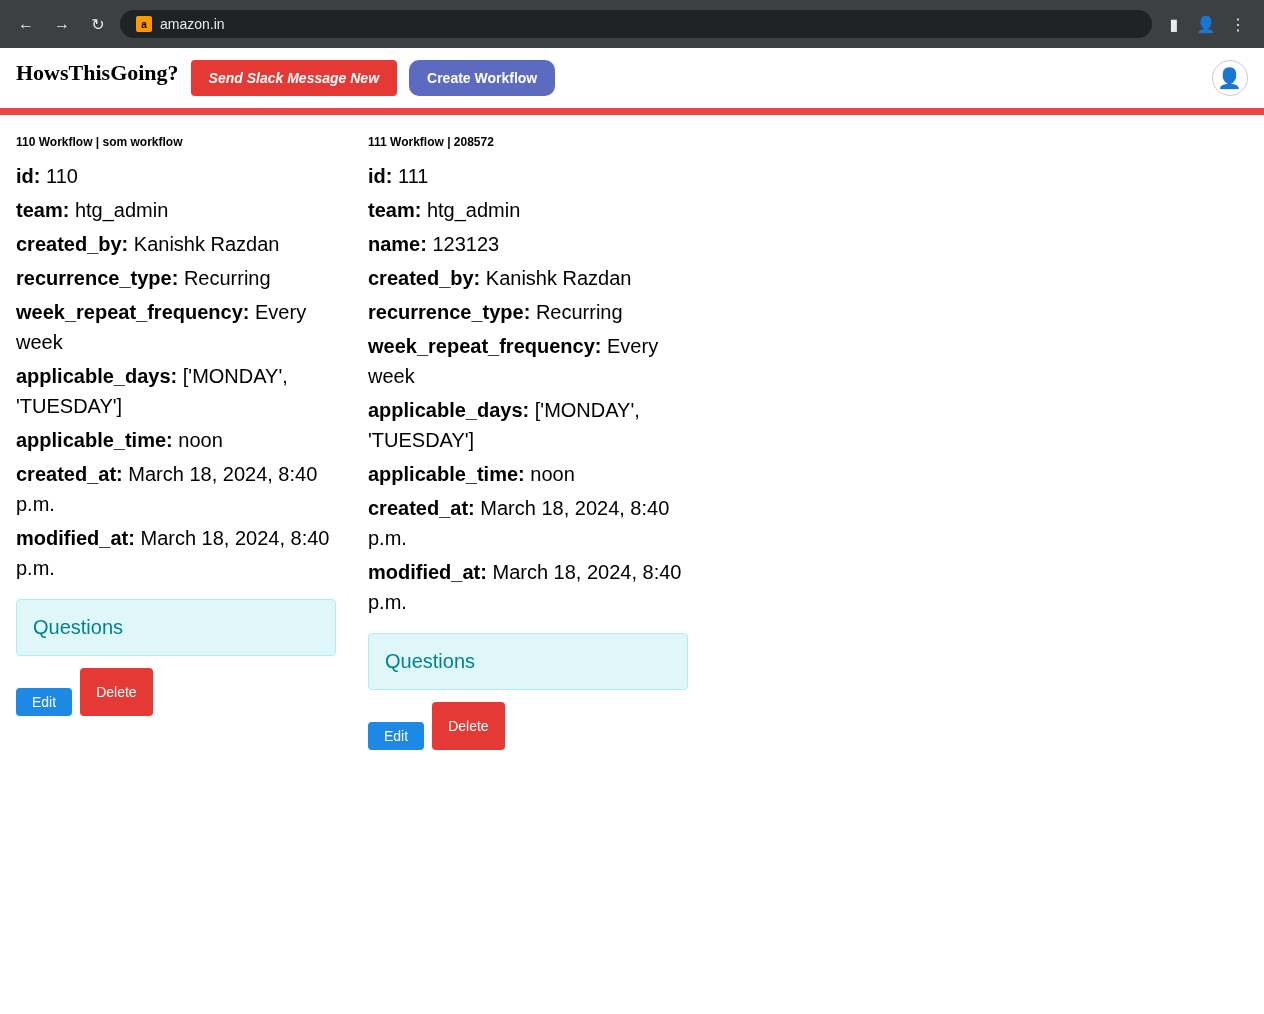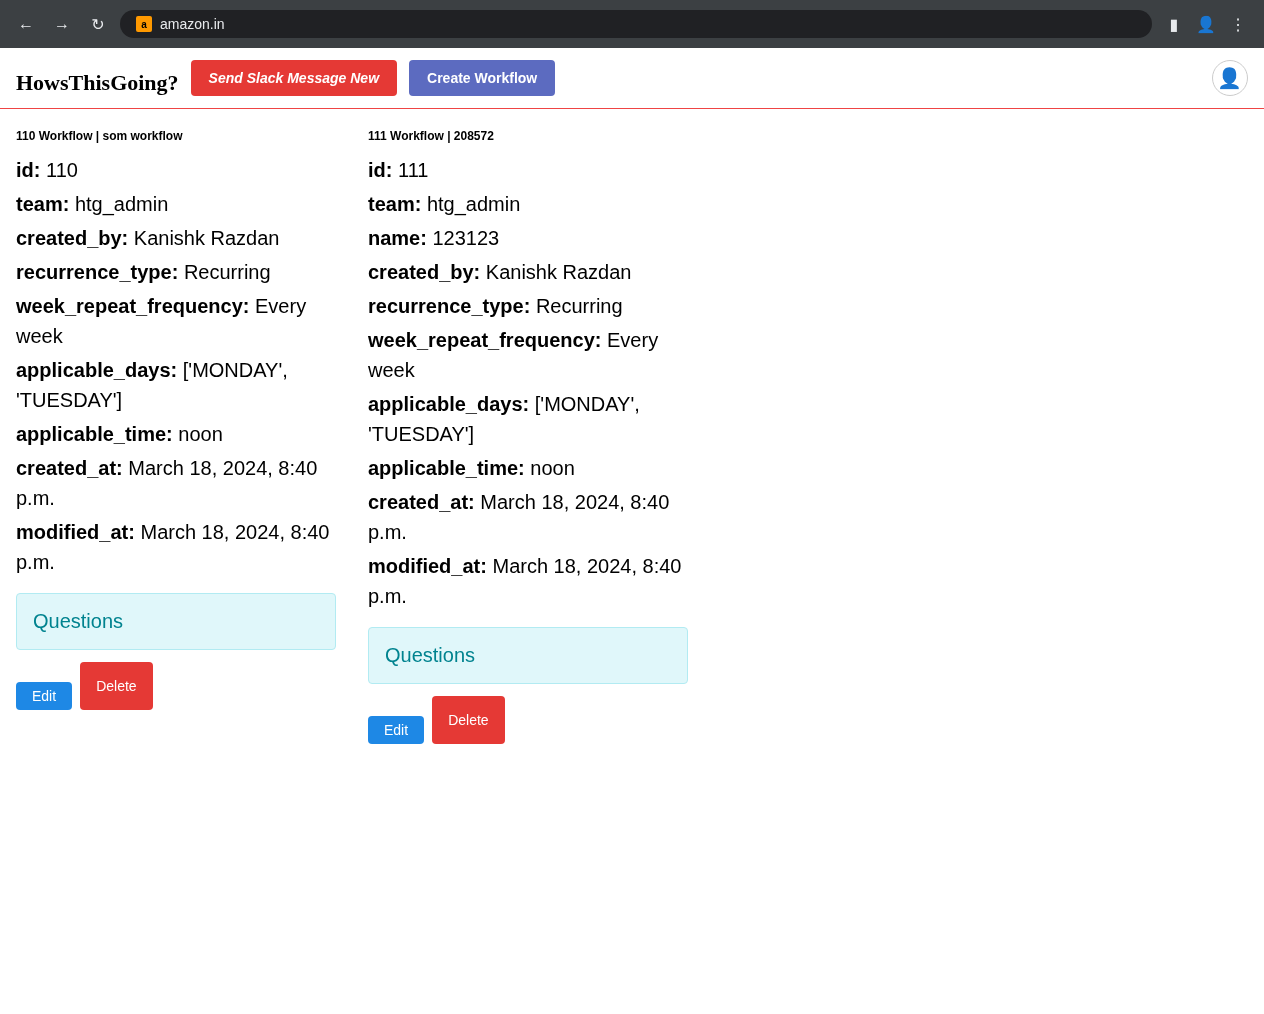--- a/index.html
+++ b/index.html
@@ -81,23 +81,23 @@
       cursor: pointer;
       display: flex;
       align-items: center;
       justify-content: center;
       font-size: 16px;
     }
 
     
     .app-header {
       display: flex;
-      align-items: flex-end;
+      align-items: flex-start;
       padding: 12px 16px;
-      border-bottom: 1px solid #ef4444;
+      border-bottom: 7px solid #ef4444;
       gap: 12px;
     }
 
     .app-logo {
       font-size: 22px;
       font-weight: bold;
       color: #000;
       font-family: Georgia, serif;
       text-decoration: none;
     }
@@ -112,21 +112,21 @@
       font-size: 14px;
       font-weight: 600;
       font-style: italic;
     }
 
     .btn-create-workflow {
       background: #5c6bc0;
       color: #fff;
       border: none;
       padding: 10px 18px;
-      border-radius: 4px;
+      border-radius: 10px;
       cursor: pointer;
       font-size: 14px;
       font-weight: 600;
     }
 
     .header-spacer {
       flex: 1;
     }
 
     .header-user-icon {

